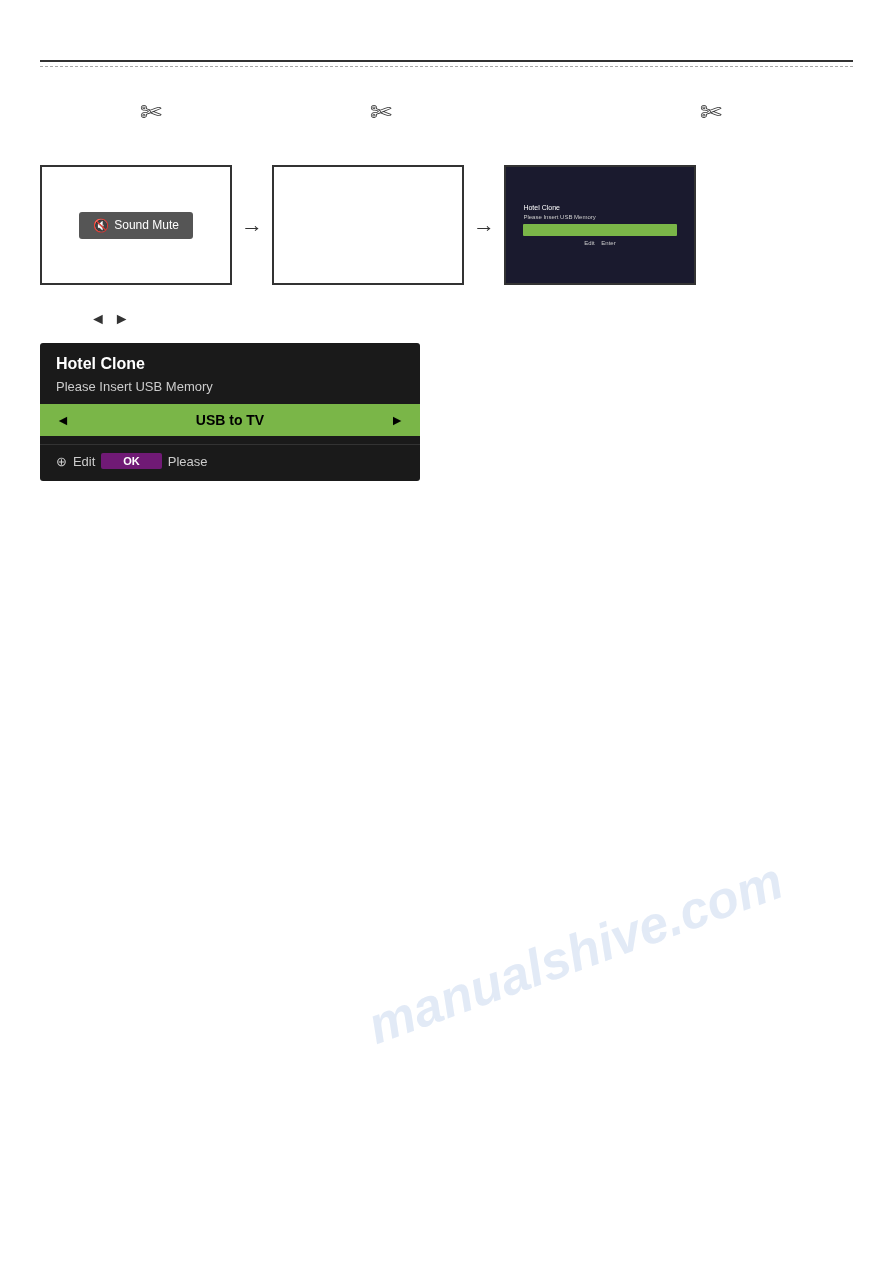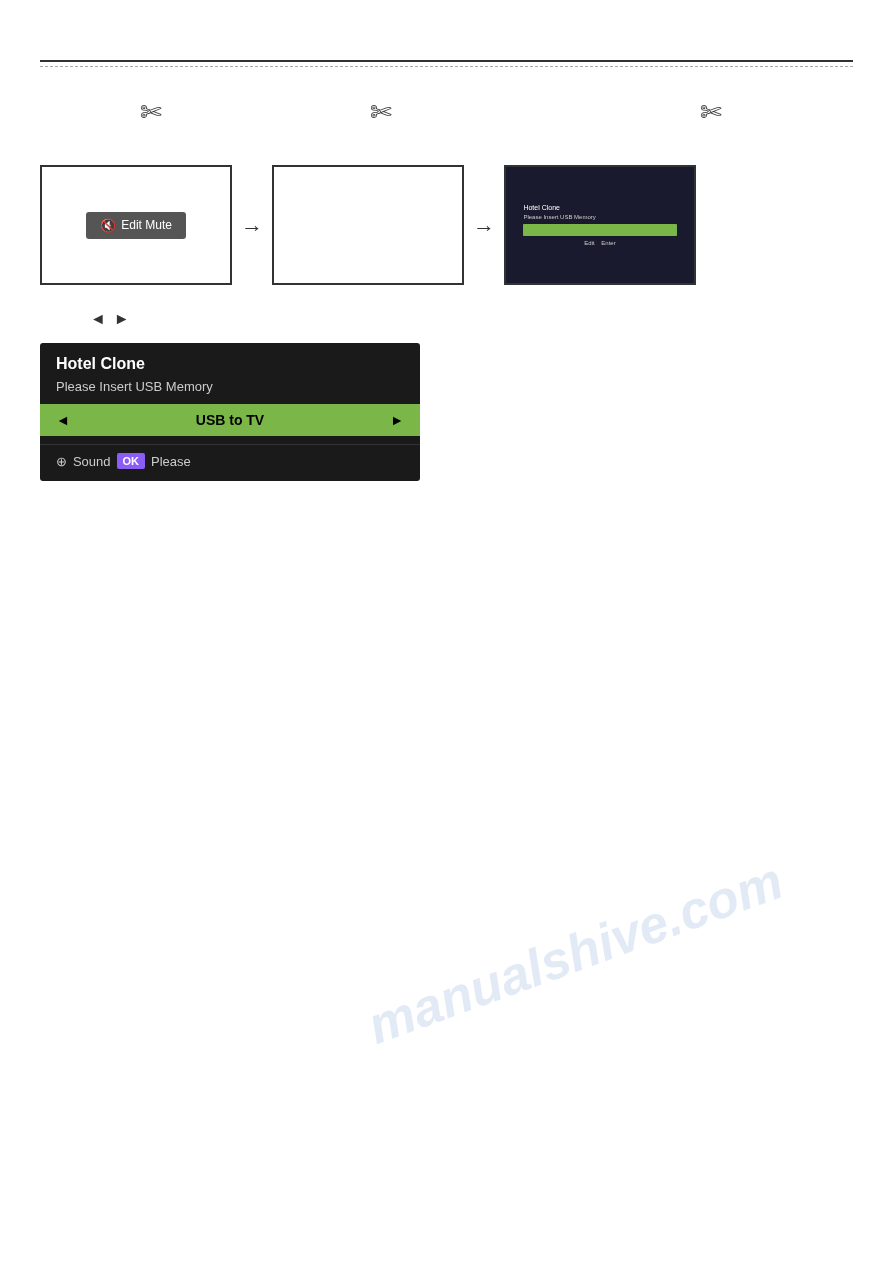--- a/index.html
+++ b/index.html
@@ -162,23 +162,23 @@
       color: #ccc;
       font-size: 13px;
       display: flex;
       align-items: center;
       gap: 6px;
       border-top: 1px solid #333;
       margin-top: 4px;
     }
 
     .panel-footer .key-badge {
-      background: #8b5cf6;
-      color: #fff;
-      padding: 2px 6px;
+      background: #701a75;
+      color: #fff;
+      padding: 2px 22px;
       border-radius: 2px;
       font-size: 11px;
       font-weight: bold;
     }
 
     
     .watermark {
       position: absolute;
       bottom: 280px;
       right: 100px;
@@ -208,21 +208,21 @@
     <span class="icon-x" style="position:absolute; left:100px; top:0;">✄</span>
     <span class="icon-x" style="position:absolute; left:330px; top:0;">✄</span>
     <span class="icon-x" style="position:absolute; left:660px; top:0;">✄</span>
   </div>
 
   <div class="screens-row">
 
     <div class="screen-box">
       <div class="sound-mute-btn">
         <span style="font-size:13px;">🔇</span>
-        <span>Edit Mute</span>
+        <span>Sound Mute</span>
       </div>
     </div>
 
     <div class="arrow-right">→</div>
 
     <div class="screen-box">
     </div>
 
     <div class="arrow-right">→</div>
 
@@ -244,21 +244,21 @@
   <div class="hotel-clone-panel">
     <div class="panel-title">Hotel Clone</div>
     <div class="panel-subtitle">Please Insert USB Memory</div>
     <div class="panel-selector">
       <span class="arrow">◄</span>
       <span>USB to TV</span>
       <span class="arrow">►</span>
     </div>
     <div class="panel-footer">
       <span>⊕</span>
-      <span>Sound</span>
+      <span>Edit</span>
       <span class="key-badge">OK</span>
       <span>Please</span>
     </div>
   </div>
 
   <div class="watermark">manualshive.com</div>
 
 </div>
 
 </body></html>

